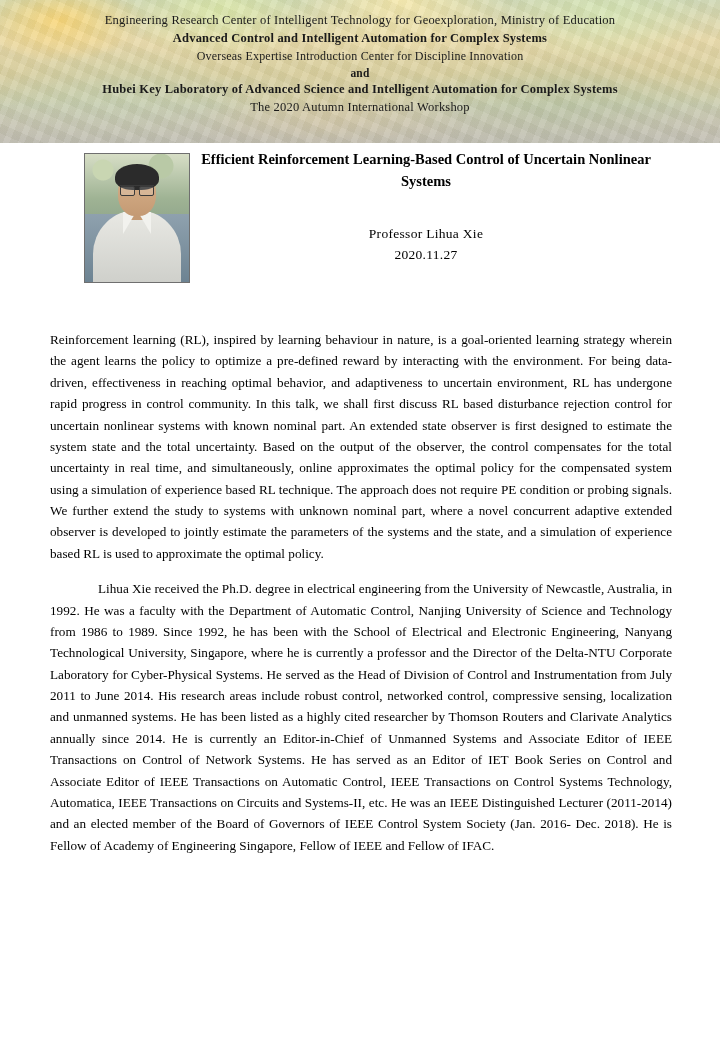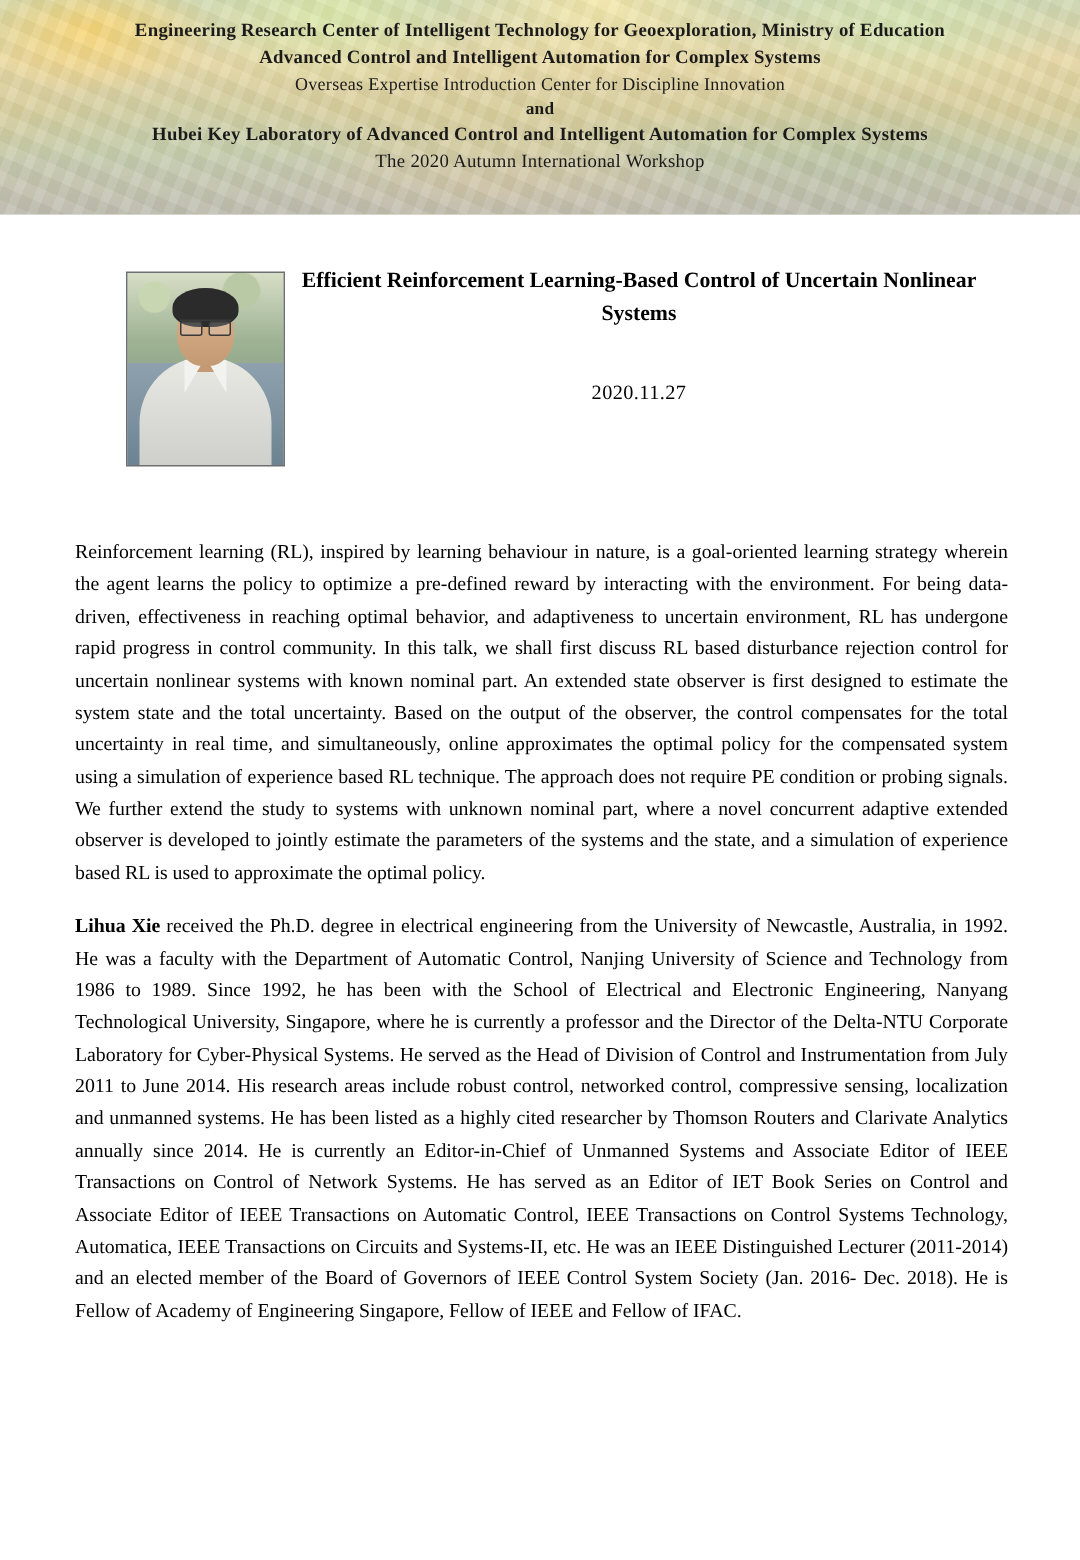--- a/index.html
+++ b/index.html
@@ -59,31 +59,31 @@
     z-index: 3;
     padding-top: 12px;
     text-align: center;
   }
   .banner-lines div {
     font-family: "Liberation Serif", "DejaVu Serif", serif;
     color: #1a1a1a;
     line-height: 1.42;
     letter-spacing: .2px;
   }
-  .bl1 { font-size: 12.5px; font-weight: 700; }
+  .bl1 { font-size: 12.5px; font-weight: 400; }
   .bl2 { font-size: 12.5px; font-weight: 600; }
   .bl3 { font-size: 12px; }
   .bl4 { font-size: 11.5px; font-weight: bold; }
   .bl5 { font-size: 12.5px; font-weight: 600; }
   .bl6 { font-size: 12.5px; }
 
   
   .title-block {
     position: relative;
-    margin-top: 30px;
+    margin-top: 2px;
     padding: 0 48px 0 54px;
     min-height: 150px;
   }
   .portrait {
     position: absolute;
     left: 84px;
     top: 8px;
     width: 104px;
     height: 128px;
     border: 1px solid #6f6f6f;
@@ -189,35 +189,35 @@
     padding: 0 48px 0 50px;
     margin-top: 34px;
   }
   .para {
     text-align: justify;
     text-justify: inter-word;
     font-size: 13.2px;
     line-height: 1.62;
     margin: 0 0 14px 0;
   }
-  .para b { font-weight: bold; }
+  .para b { font-weight: normal; margin-left: 48px; }
 </style>
 </head>
 <body>
 
 <div class="page">
 
   <div class="banner">
     <div class="banner-shade"></div>
     <div class="banner-lines">
       <div class="bl1">Engineering Research Center of Intelligent Technology for Geoexploration, Ministry of Education</div>
       <div class="bl2">Advanced Control and Intelligent Automation for Complex Systems</div>
       <div class="bl3">Overseas Expertise Introduction Center for Discipline Innovation</div>
       <div class="bl4">and</div>
-      <div class="bl5">Hubei Key Laboratory of Advanced Control and Intelligent Automation for Complex Systems</div>
+      <div class="bl5">Hubei Key Laboratory of Advanced Science and Intelligent Automation for Complex Systems</div>
       <div class="bl6">The 2020 Autumn International Workshop</div>
     </div>
   </div>
 
   <div class="title-block">
 
     <div class="portrait">
       <div class="bg-foliage"></div>
       <div class="bg-wall"></div>
       <div class="shirt"></div>
@@ -225,20 +225,21 @@
       <div class="collar-l"></div>
       <div class="collar-r"></div>
       <div class="head"></div>
       <div class="hair"></div>
       <div class="glasses"></div>
     </div>
 
     <div class="talk-title">Efficient Reinforcement Learning-Based Control of Uncertain Nonlinear Systems</div>
 
     <div class="speaker-block">
+      <div>Professor  Lihua  Xie</div>
       <div>2020.11.27</div>
     </div>
   </div>
 
   <div class="content">
     <p class="para">Reinforcement learning (RL), inspired by learning behaviour in nature, is a goal-oriented learning strategy wherein the agent learns the policy to optimize a pre-defined reward by interacting with the environment. For being data-driven, effectiveness in reaching optimal behavior, and adaptiveness to uncertain environment, RL has undergone rapid progress in control community. In this talk, we shall first discuss RL based disturbance rejection control for uncertain nonlinear systems with known nominal part. An extended state observer is first designed to estimate the system state and the total uncertainty. Based on the output of the observer, the control compensates for the total uncertainty in real time, and simultaneously, online approximates the optimal policy for the compensated system using a simulation of experience based RL technique. The approach does not require PE condition or probing signals. We further extend the study to systems with unknown nominal part, where a novel concurrent adaptive extended observer is developed to jointly estimate the parameters of the systems and the state, and a simulation of experience based RL is used to approximate the optimal policy.</p>
     <p class="para"><b>Lihua Xie</b><span> received the Ph.D. degree in electrical engineering from the University of Newcastle, Australia, in 1992. He was a faculty with the Department of Automatic Control, Nanjing University of Science and Technology from 1986 to 1989. Since 1992, he has been with the School of Electrical and Electronic Engineering, Nanyang Technological University, Singapore, where he is currently a professor and the Director of the Delta-NTU Corporate Laboratory for Cyber-Physical Systems.  He served as the Head of Division of Control and Instrumentation from July 2011 to June 2014.  His research areas include robust control, networked control, compressive sensing, localization and unmanned systems. He has been listed as a highly cited researcher by Thomson Routers and Clarivate Analytics annually since 2014. He is currently an Editor-in-Chief of Unmanned Systems and Associate Editor of IEEE Transactions on Control of Network Systems. He has served as an Editor of IET Book Series on Control and Associate Editor of IEEE Transactions on Automatic Control, IEEE Transactions on Control Systems Technology, Automatica, IEEE Transactions on Circuits and Systems-II, etc. He was an IEEE Distinguished Lecturer (2011-2014) and an elected member of the Board of Governors of IEEE Control System Society (Jan. 2016- Dec. 2018).  He is Fellow of Academy of Engineering Singapore, Fellow of IEEE and Fellow of IFAC.</span></p>
   </div>
 
 </div>

